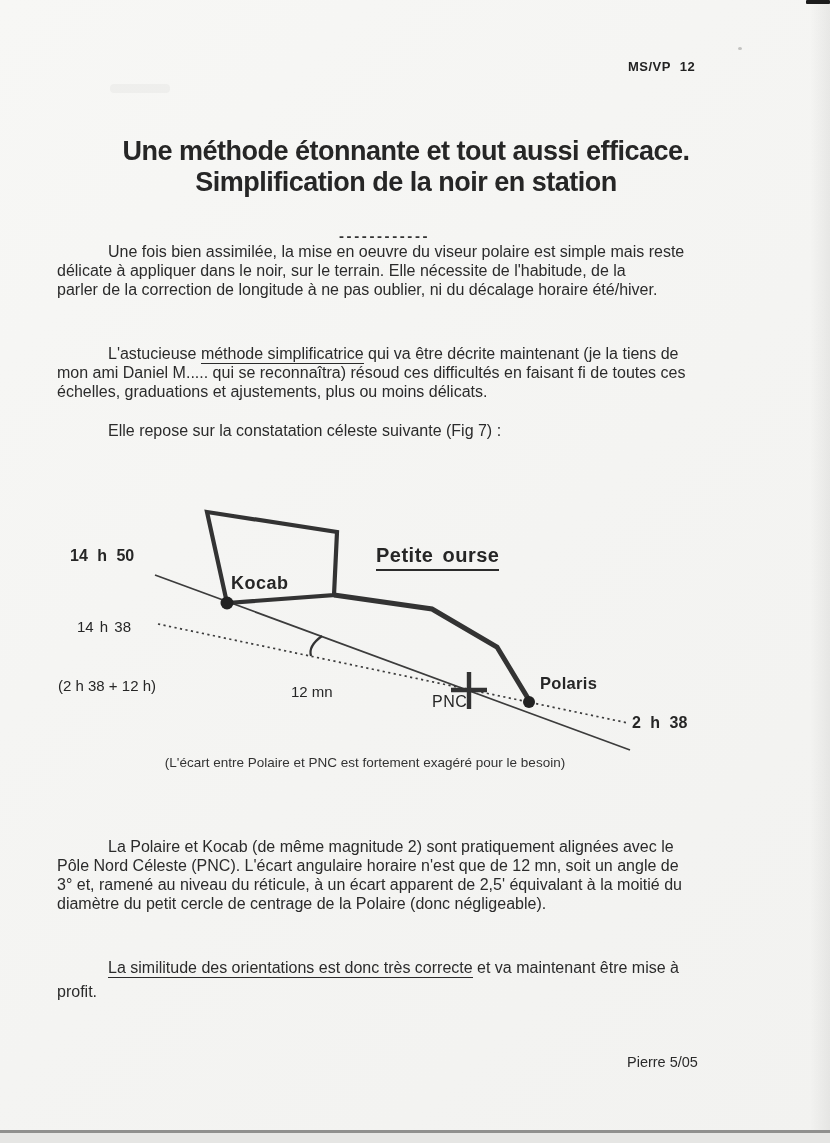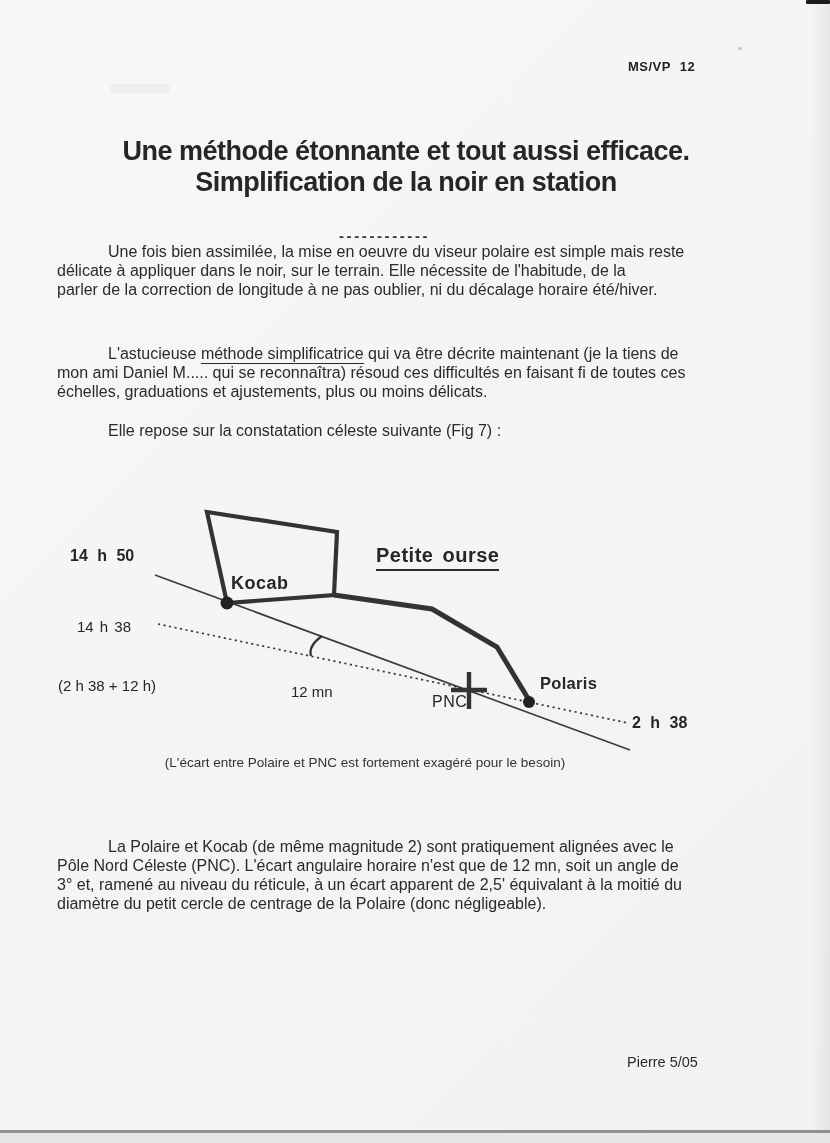--- a/index.html
+++ b/index.html
@@ -112,20 +112,24 @@
   <div class="abs fig-label lbl-2h38 nowrap">2 h 38</div>
   <div class="abs fig-caption nowrap">(L'écart entre Polaire et PNC est fortement exagéré pour le besoin)</div>
 
   <div class="abs para p4">
     <div class="line indent">La Polaire et Kocab (de même magnitude 2) sont pratiquement alignées avec le</div>
     <div class="line">Pôle Nord Céleste (PNC). L'écart angulaire horaire n'est que de 12 mn, soit un angle de</div>
     <div class="line">3° et, ramené au niveau du réticule, à un écart apparent de 2,5' équivalant à la moitié du</div>
     <div class="line">diamètre du petit cercle de centrage de la Polaire (donc négligeable).</div>
   </div>
 
+  <div class="abs para p5">
+    <div class="line indent"><span class="u">La similitude des orientations est donc très correcte</span><span> et va maintenant être mise à</span></div>
+    <div class="line">profit.</div>
+  </div>
 
   <div class="abs signature nowrap">Pierre 5/05</div>
 
   <div class="abs edge-right"></div>
   <div class="abs mark-top-right"></div>
   <div class="abs edge-bottom-line"></div>
   <div class="abs edge-bottom-shade"></div>
   <div class="abs speck-1"></div>
   <div class="abs smudge-1"></div>
 

